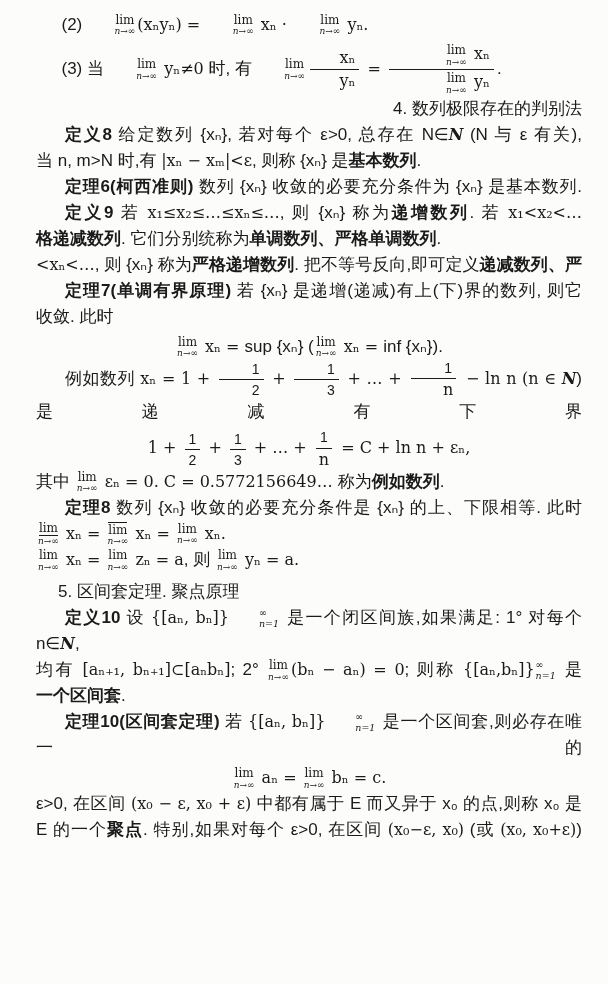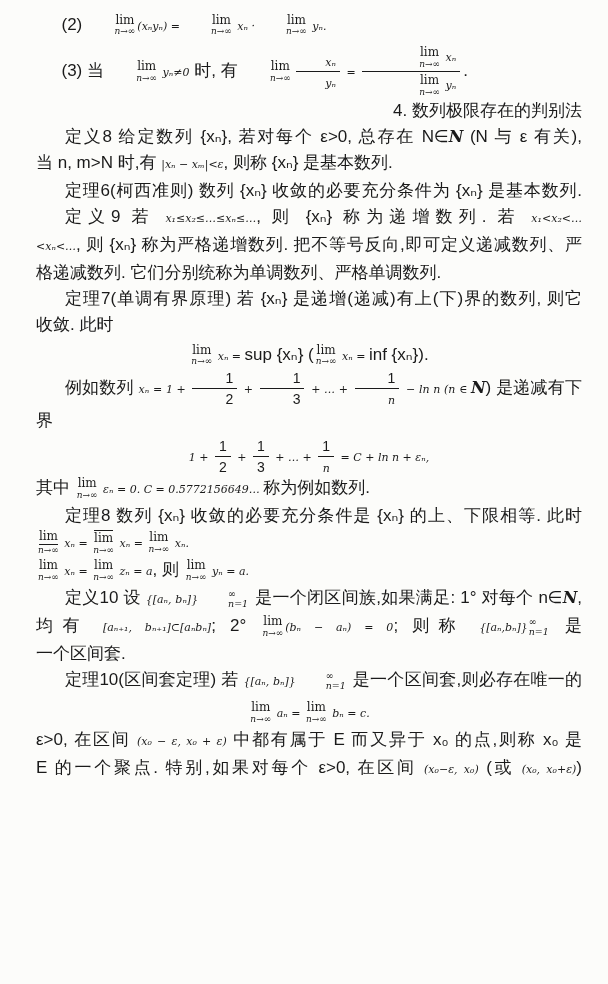--- a/index.html
+++ b/index.html
@@ -14,22 +14,22 @@
     font-family:"Liberation Sans","DejaVu Sans",sans-serif;
   }
   .line{
     font-size:17px;
     line-height:26px;
     margin:0;
     white-space:normal;
   }
   .al-c{text-align:center;}
   .jl{text-align:justify;text-align-last:justify;}
-  .s-b{font-weight:400;}
-  .s-i{font-style:italic;font-family:"DejaVu Serif","Liberation Serif",serif;font-size:11px;}
+  .s-b{font-weight:700;}
+  .s-i{font-family:"DejaVu Serif","Liberation Serif",serif;font-size:16px;}
   .s-bi{font-weight:700;font-style:italic;font-family:"DejaVu Serif","Liberation Serif",serif;font-size:16px;}
   .lim{
     display:inline-flex;flex-direction:column;align-items:center;
     vertical-align:middle;margin:0 2px;
   }
   .limword{
     font-family:"DejaVu Serif","Liberation Serif",serif;
     font-size:12px;line-height:1.05;
   }
   .lim-o .limword{border-top:1.5px solid currentColor;padding-top:1px;}
@@ -86,22 +86,22 @@
         <span class="fden"><span class="lim lim-n">
             <span class="limword">lim</span>
             <span class="limsub">n→∞</span>
           </span><span class="s-i"> yₙ</span></span>
       </span><span>.</span></div>
   <div class="line" style="text-indent: 1.3em; margin-top: 0; text-align: right;"><span>4. 数列极限存在的判别法</span></div>
   <div class="line jl" style="text-indent: 1.7em;"><span class="s-b">定义8</span><span> 给定数列 {xₙ}, 若对每个 ε&gt;0, 总存在 N∈</span><span class="s-bi">N</span><span> (N 与 ε 有关),</span></div>
   <div class="line"><span>当 n, m&gt;N 时,有 </span><span class="s-i">|xₙ − xₘ|&lt;ε</span><span>, 则称 {xₙ} 是</span><span class="s-b">基本数列</span><span>.</span></div>
   <div class="line jl" style="text-indent: 1.7em;"><span class="s-b">定理6(柯西准则)</span><span> 数列 {xₙ} 收敛的必要充分条件为 {xₙ} 是基本数列.</span></div>
   <div class="line jl" style="text-indent: 1.7em;"><span class="s-b">定义9</span><span> 若 </span><span class="s-i">x₁≤x₂≤…≤xₙ≤…</span><span>, 则 {xₙ} 称为</span><span class="s-b">递增数列</span><span>. 若 </span><span class="s-i">x₁&lt;x₂&lt;…</span></div>
+  <div class="line"><span class="s-b">格递减数列</span><span>. 它们分别统称为</span><span class="s-b">单调数列、严格单调数列</span><span>.</span></div>
   <div class="line jl"><span class="s-i">&lt;xₙ&lt;…</span><span>, 则 {xₙ} 称为</span><span class="s-b">严格递增数列</span><span>. 把不等号反向,即可定义</span><span class="s-b">递减数列、严</span></div>
-  <div class="line"><span class="s-b">格递减数列</span><span>. 它们分别统称为</span><span class="s-b">单调数列、严格单调数列</span><span>.</span></div>
   <div class="line jl" style="text-indent: 1.7em;"><span class="s-b">定理7(单调有界原理)</span><span> 若 {xₙ} 是递增(递减)有上(下)界的数列, 则它</span></div>
   <div class="line"><span>收敛. 此时</span></div>
   <div class="line al-c" style="margin-top: 4px;"><span class="lim lim-n">
         <span class="limword">lim</span>
         <span class="limsub">n→∞</span>
       </span><span class="s-i"> xₙ = </span><span>sup {xₙ} (</span><span class="lim lim-n">
         <span class="limword">lim</span>
         <span class="limsub">n→∞</span>
       </span><span class="s-i"> xₙ = </span><span>inf {xₙ}).</span></div>
   <div class="line jl" style="text-indent: 1.7em;"><span>例如数列 </span><span class="s-i">xₙ = 1 + </span><span class="frac">
@@ -142,20 +142,21 @@
   <div class="line"><span class="lim lim-n">
         <span class="limword">lim</span>
         <span class="limsub">n→∞</span>
       </span><span class="s-i"> xₙ = </span><span class="lim lim-n">
         <span class="limword">lim</span>
         <span class="limsub">n→∞</span>
       </span><span class="s-i"> zₙ = a</span><span>, 则 </span><span class="lim lim-n">
         <span class="limword">lim</span>
         <span class="limsub">n→∞</span>
       </span><span class="s-i"> yₙ = a.</span></div>
+  <div class="line" style="text-indent: 1.3em; margin-top: 6px;"><span>5. 区间套定理. 聚点原理</span></div>
   <div class="line jl" style="text-indent: 1.7em;"><span class="s-b">定义10</span><span> 设 </span><span class="s-i">{[aₙ, bₙ]}</span><span class="supsub">
         <span class="ssup">∞</span>
         <span class="ssub">n=1</span>
       </span><span> 是一个闭区间族,如果满足: 1° 对每个 n∈</span><span class="s-bi">N</span><span>,</span></div>
   <div class="line jl"><span>均有 </span><span class="s-i">[aₙ₊₁, bₙ₊₁]⊂[aₙbₙ]</span><span>; 2° </span><span class="lim lim-n">
         <span class="limword">lim</span>
         <span class="limsub">n→∞</span>
       </span><span class="s-i">(bₙ − aₙ) = 0</span><span>; 则称 </span><span class="s-i">{[aₙ,bₙ]}</span><span class="supsub">
         <span class="ssup">∞</span>
         <span class="ssub">n=1</span>

